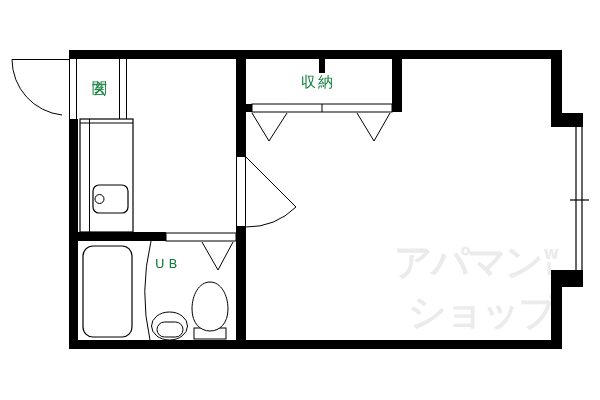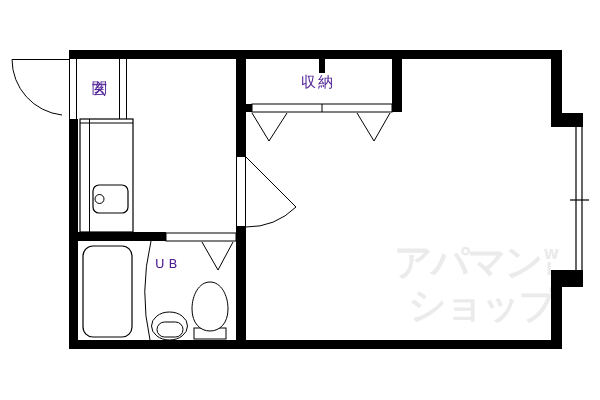--- a/index.html
+++ b/index.html
@@ -1,31 +1,31 @@
 <!DOCTYPE html>
 <html><head>
 <meta charset="utf-8">
 <style>
   html,body{margin:0;padding:0;background:#ffffff;}
   .plan-canvas{
     position:relative;width:600px;height:400px;background:#ffffff;overflow:hidden;
     font-family:"DejaVu Sans",sans-serif;
   }
   .plan-canvas svg{position:absolute;left:0;top:0;z-index:2;}
-  .label{position:absolute;z-index:3;color:#4c1d95;white-space:nowrap;}
+  .label{position:absolute;z-index:3;color:#15803d;white-space:nowrap;}
   .label-genkan{left:91px;top:68px;font-size:15px;writing-mode:vertical-rl;text-orientation:upright;letter-spacing:1px;line-height:1.1;}
   .label-closet{left:301px;top:73px;font-size:15px;letter-spacing:2px;}
   .label-room{left:369px;top:185px;font-size:19px;letter-spacing:2px;}
   .label-ub{left:155px;top:256px;font-size:13px;letter-spacing:4px;}
   .watermark{position:absolute;left:394px;top:243px;z-index:1;font-weight:bold;line-height:1;}
   .wm-row{display:flex;align-items:flex-start;}
   .wm-big{font-size:38px;letter-spacing:-2px;}
   .wm-logo{display:flex;flex-direction:column;align-items:center;margin-left:2px;margin-top:2px;}
   .wm-logo span{font-size:17px;line-height:0.95;}
-  .wm-line2{margin-left:14px;margin-top:5px;}
+  .wm-line2{margin-left:14px;margin-top:12px;}
 </style>
 </head>
 <body>
 
 <div class="plan-canvas">
 
   <div class="watermark" style="color:#ebebeb;">
     <div class="wm-row">
       <span class="wm-big">アパマン</span>
       <span class="wm-logo">

